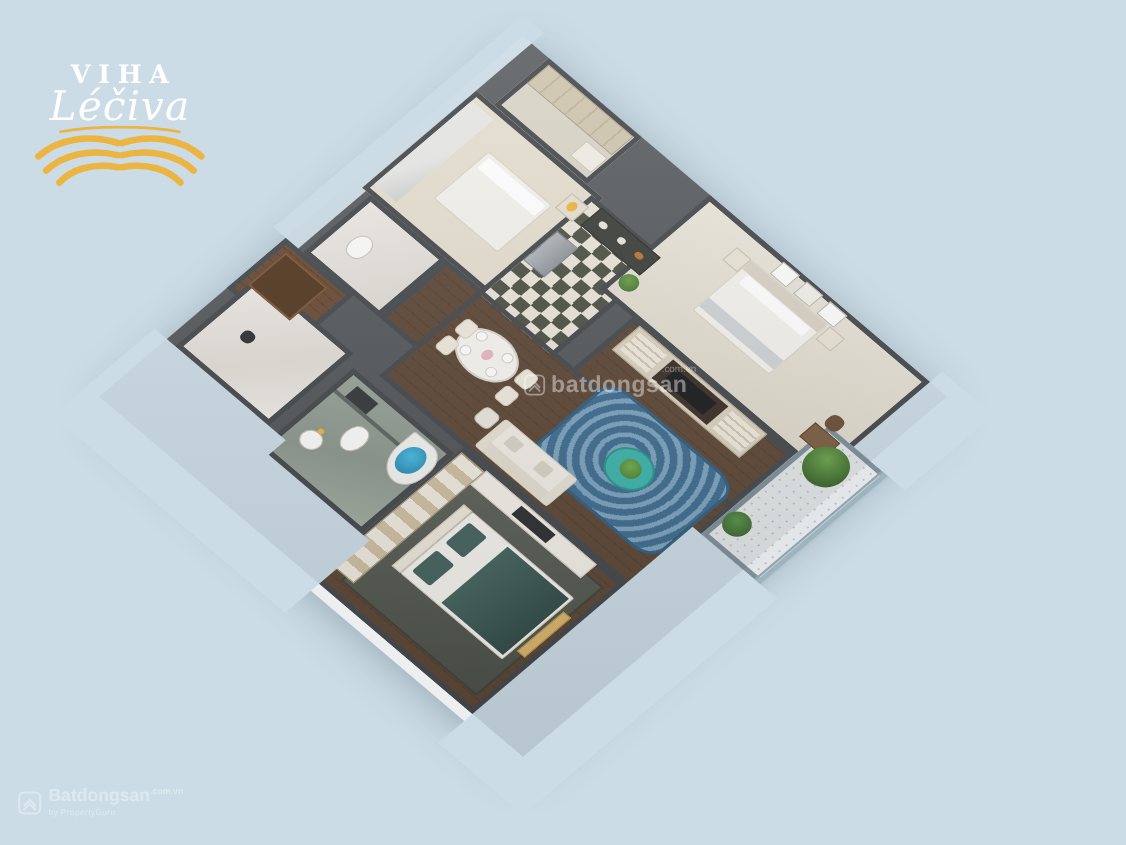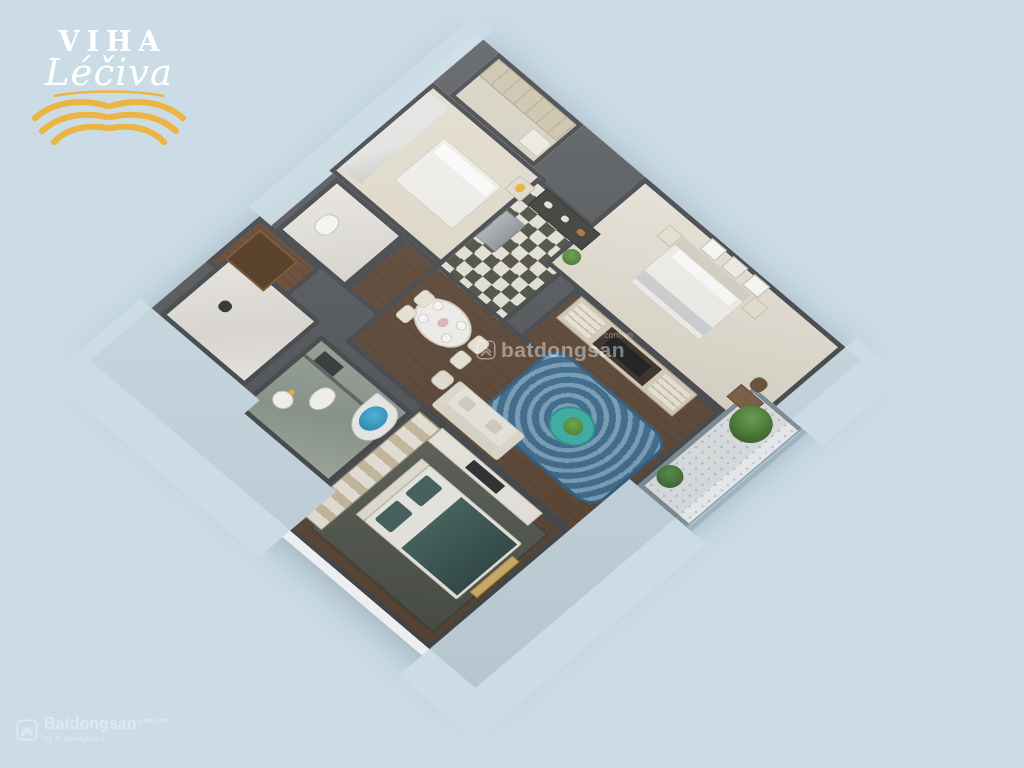--- a/index.html
+++ b/index.html
@@ -111,21 +111,21 @@
   .f-bed2 .blanket{position:absolute;left:42%;top:4%;width:56%;height:92%;background:linear-gradient(90deg,#46655f,#334d49);}
   .f-bed2 .p1,.f-bed2 .p2{position:absolute;width:16%;height:34%;background:#46645f;border-radius:3px;}
   .f-bed2 .p1{left:12%;top:10%}.f-bed2 .p2{left:12%;top:56%}
   .f-bench2{left:84.5%;top:75%;width:2%;height:11%;background:#d9b66e;border:1px solid #b3903f;}
   .f-tvwall2{left:56%;top:64.5%;width:26%;height:4%;background:#f2efe8;border:1px solid #cfc9ba;}
   .f-tvwall2 .d{position:absolute;left:34%;top:18%;width:32%;height:64%;background:#2e2f31;}
   .sheen{left:0;top:0;width:100%;height:100%;background:linear-gradient(135deg,rgba(255,255,255,.10),rgba(0,0,0,.10));pointer-events:none;}
 
   
   .logo{position:absolute;left:24px;top:26px;width:170px;text-align:center;color:#fff;}
-  .logo-l1{font-family:"DejaVu Serif","Liberation Serif",serif;font-size:27px;letter-spacing:7px;font-weight:bold;text-indent:7px;}
+  .logo-l1{font-family:"DejaVu Serif","Liberation Serif",serif;font-size:23px;letter-spacing:7px;font-weight:bold;text-indent:7px;margin-top:28px;}
   .logo-l2{font-family:"DejaVu Serif","Liberation Serif",serif;font-style:italic;font-size:37px;margin-top:-6px;letter-spacing:1px;}
   .logo svg{display:block;margin:-4px auto 0;}
 
   
   .wm-center{position:absolute;left:476px;top:338px;display:flex;align-items:center;gap:5px;opacity:.42;color:var(--wm);}
   .wm-center .brand{font-size:21px;font-weight:bold;letter-spacing:.5px;}
   .wm-center .dom{position:absolute;right:-8px;top:-8px;font-size:9px;opacity:.9;}
   .wm-corner{position:absolute;left:16px;top:716px;display:flex;align-items:center;gap:6px;opacity:.38;color:var(--wm);}
   .wm-corner .brand{font-size:16px;font-weight:bold;line-height:1;}
   .wm-corner .dom{font-size:8px;vertical-align:super;}

